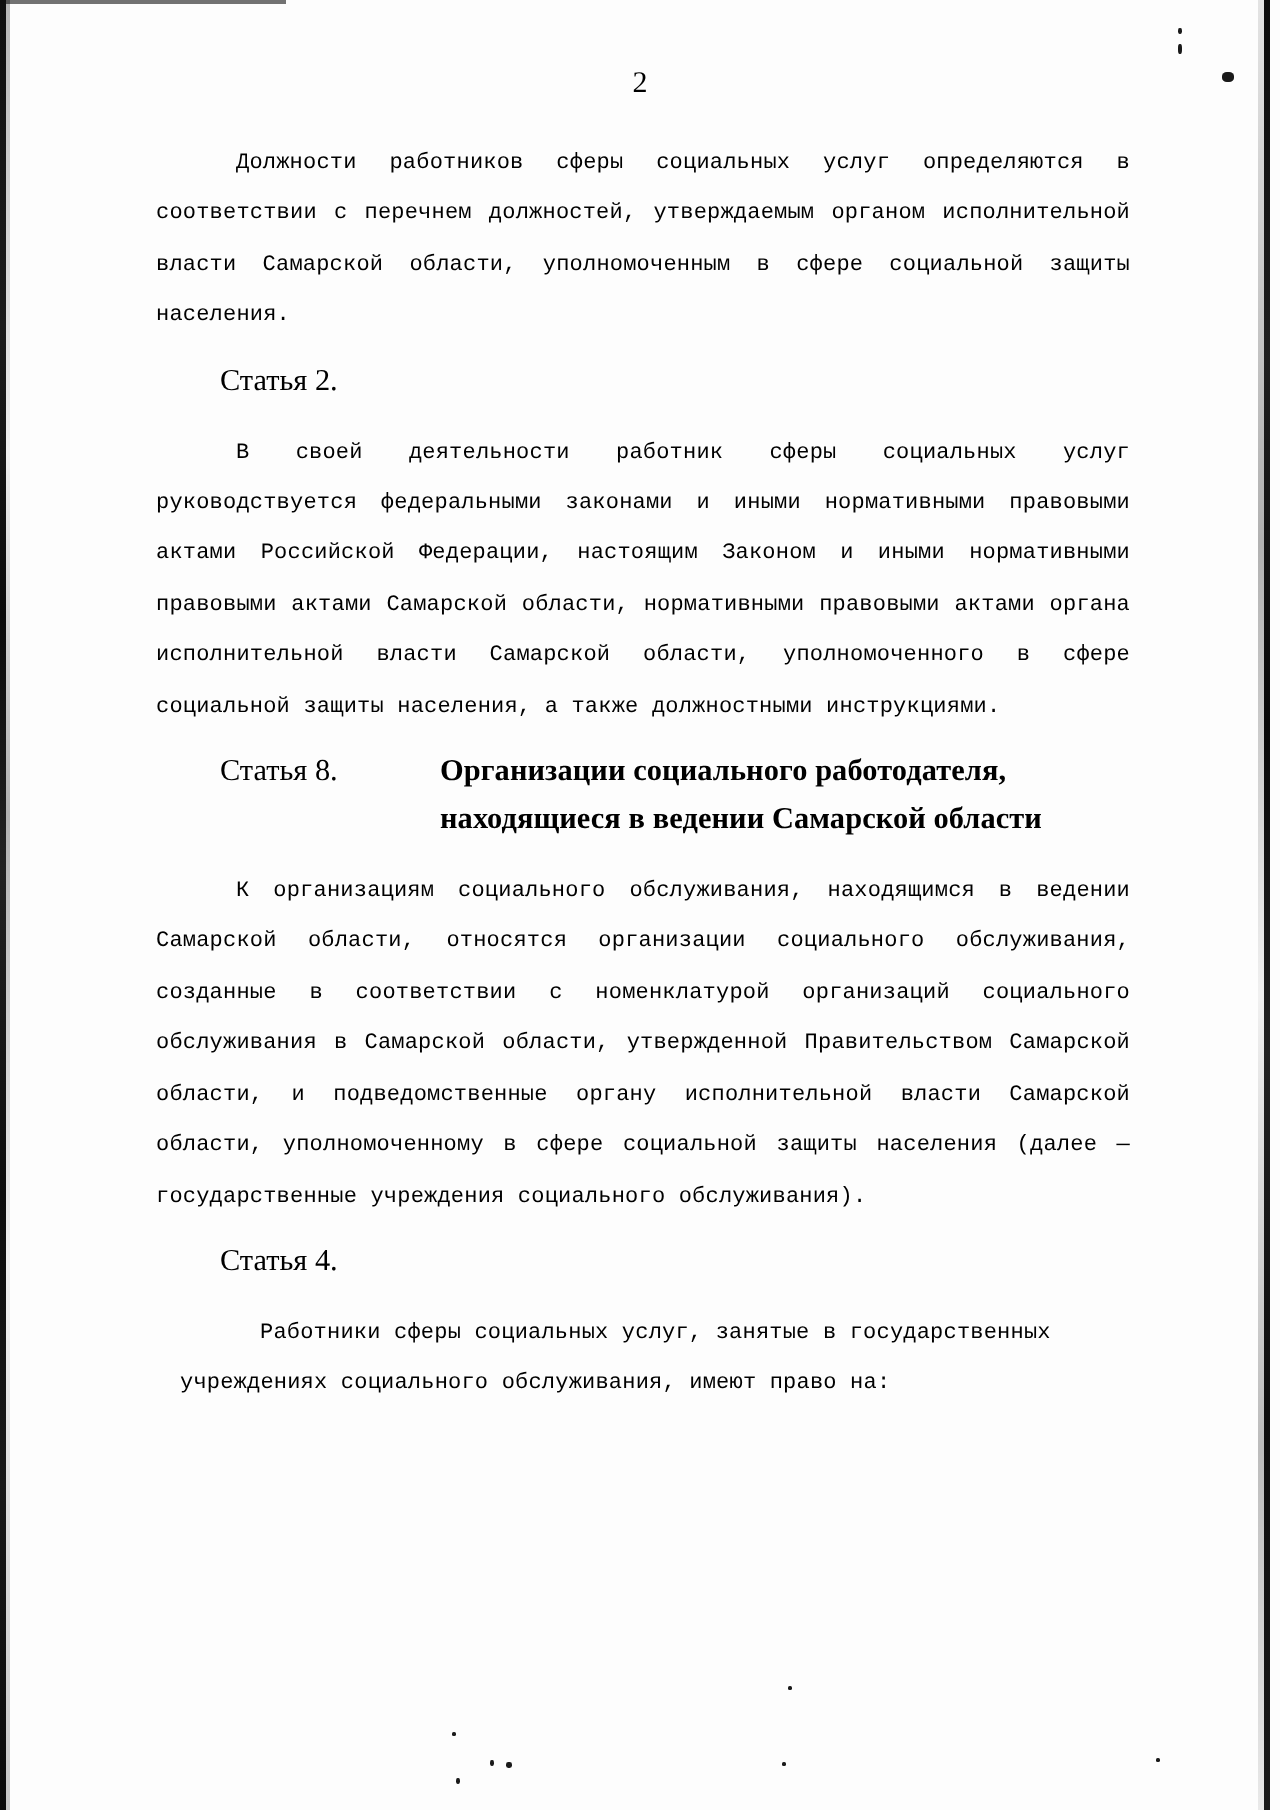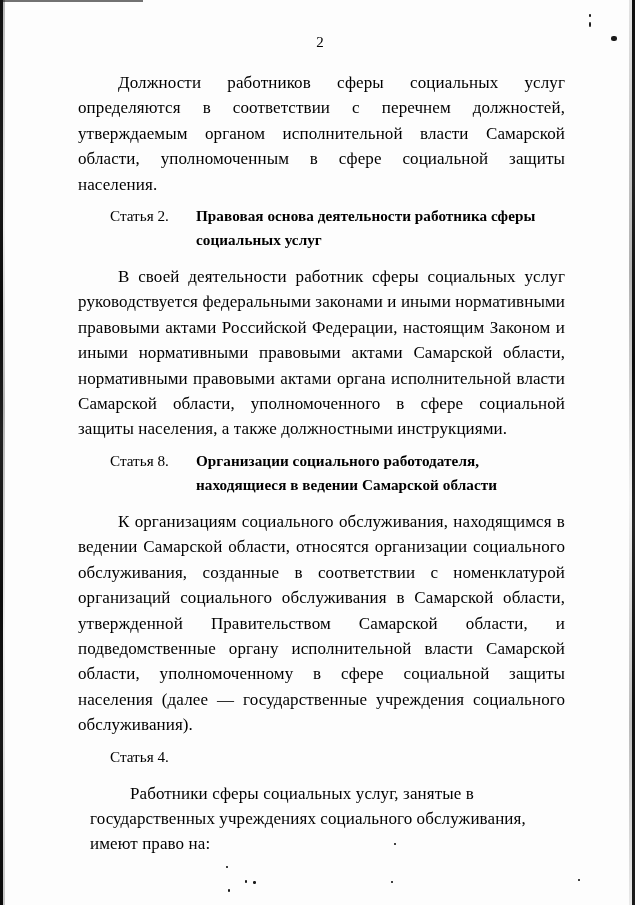--- a/index.html
+++ b/index.html
@@ -86,39 +86,41 @@
 
   .content {
     position: absolute;
     left: 78px;
     top: 70px;
     width: 487px;
   }
 
   p.body-par {
     margin: 0;
-    font-size: 17px;
+    font-size: 11px;
     line-height: 25.4px;
     text-align: justify;
     text-indent: 40px;
     text-justify: inter-word;
     letter-spacing: 0.1px;
+    font-family: Liberation Mono, monospace;
   }
   p.body-par.no-just {
     text-align: left;
     margin-left: 12px;
   }
 
   .article-heading {
     display: flex;
     align-items: flex-start;
     margin: 0;
     padding-left: 32px;
     font-size: 15.2px;
     line-height: 24px;
+    gap: 24px;
   }
   .article-heading .art-label {
     flex: 0 0 auto;
     width: 86px;
     font-weight: normal;
     white-space: nowrap;
   }
   .article-heading .art-title {
     flex: 1 1 auto;
     font-weight: bold;
@@ -153,21 +155,20 @@
   <div class="page-number">2</div>
 
   <div class="content">
 
     <p class="body-par">Должности работников сферы социальных услуг определяются в соответствии с перечнем должностей, утверждаемым органом исполнительной власти Самарской области, уполномоченным в сфере социальной защиты населения.</p>
 
     <div class="gap-s"></div>
 
     <div class="article-heading">
       <span class="art-label">Статья 2.</span>
-      <span class="art-title">Правовая основа деятельности работника сферы социальных услуг</span>
     </div>
 
     <div class="gap-m"></div>
 
     <p class="body-par">В своей деятельности работник сферы социальных услуг руководствуется федеральными законами и иными нормативными правовыми актами Российской Федерации, настоящим Законом и иными нормативными правовыми актами Самарской области, нормативными правовыми актами органа исполнительной власти Самарской области, уполномоченного в сфере социальной защиты населения, а также должностными инструкциями.</p>
 
     <div class="gap-s"></div>
 
     <div class="article-heading">
       <span class="art-label">Статья 8.</span>

